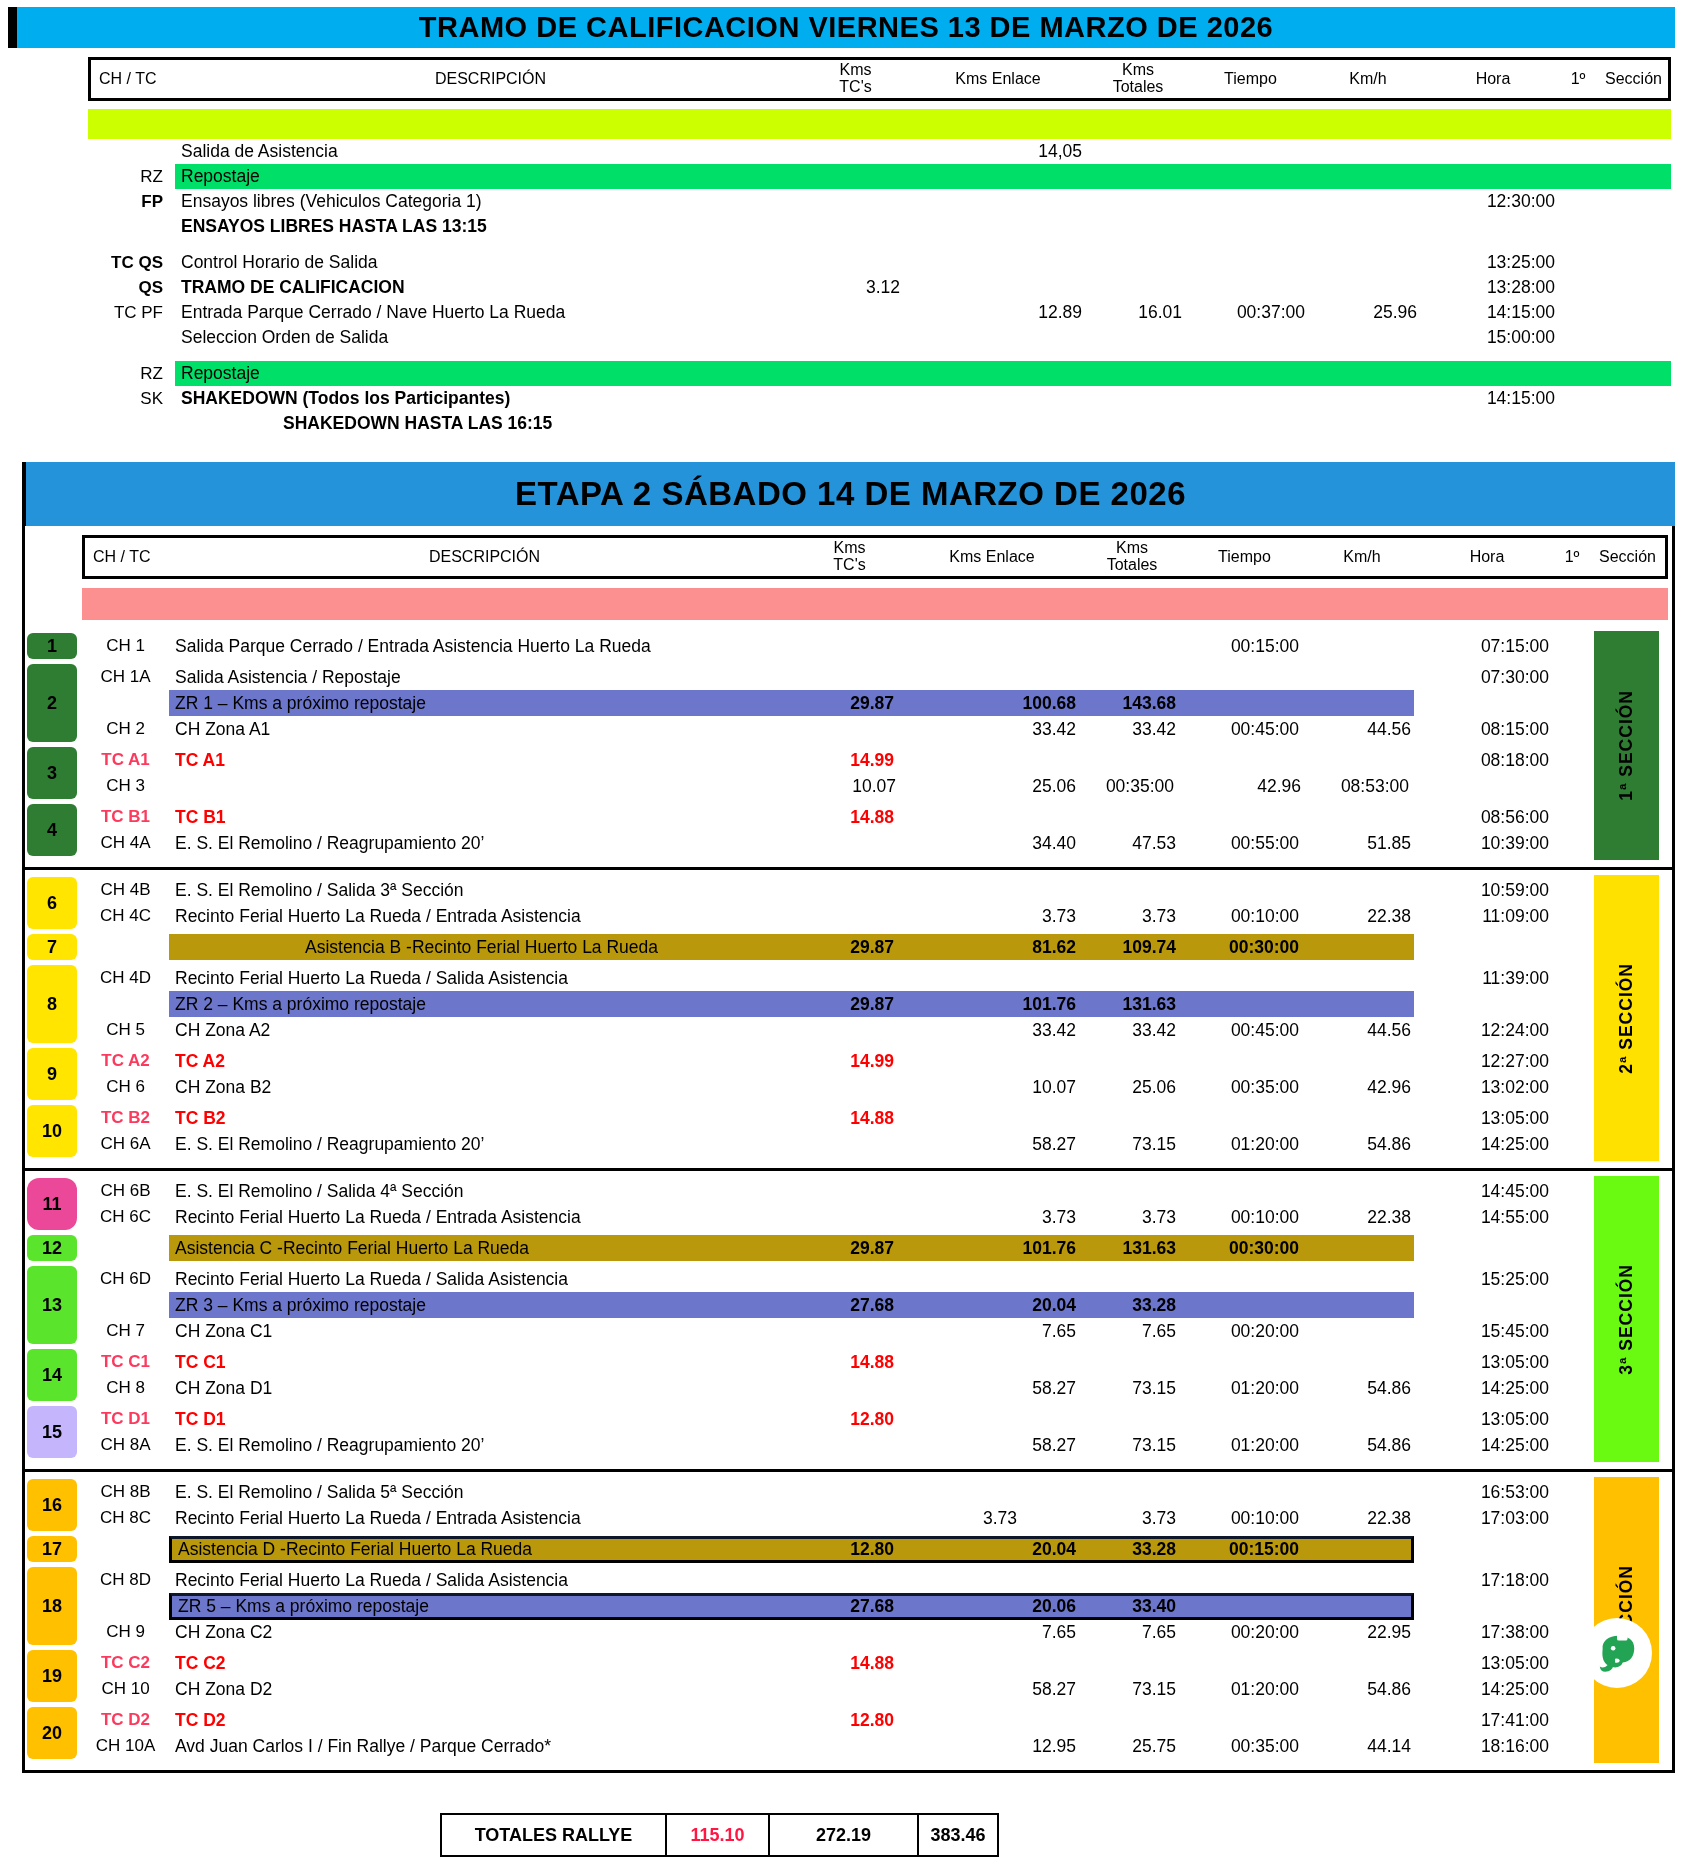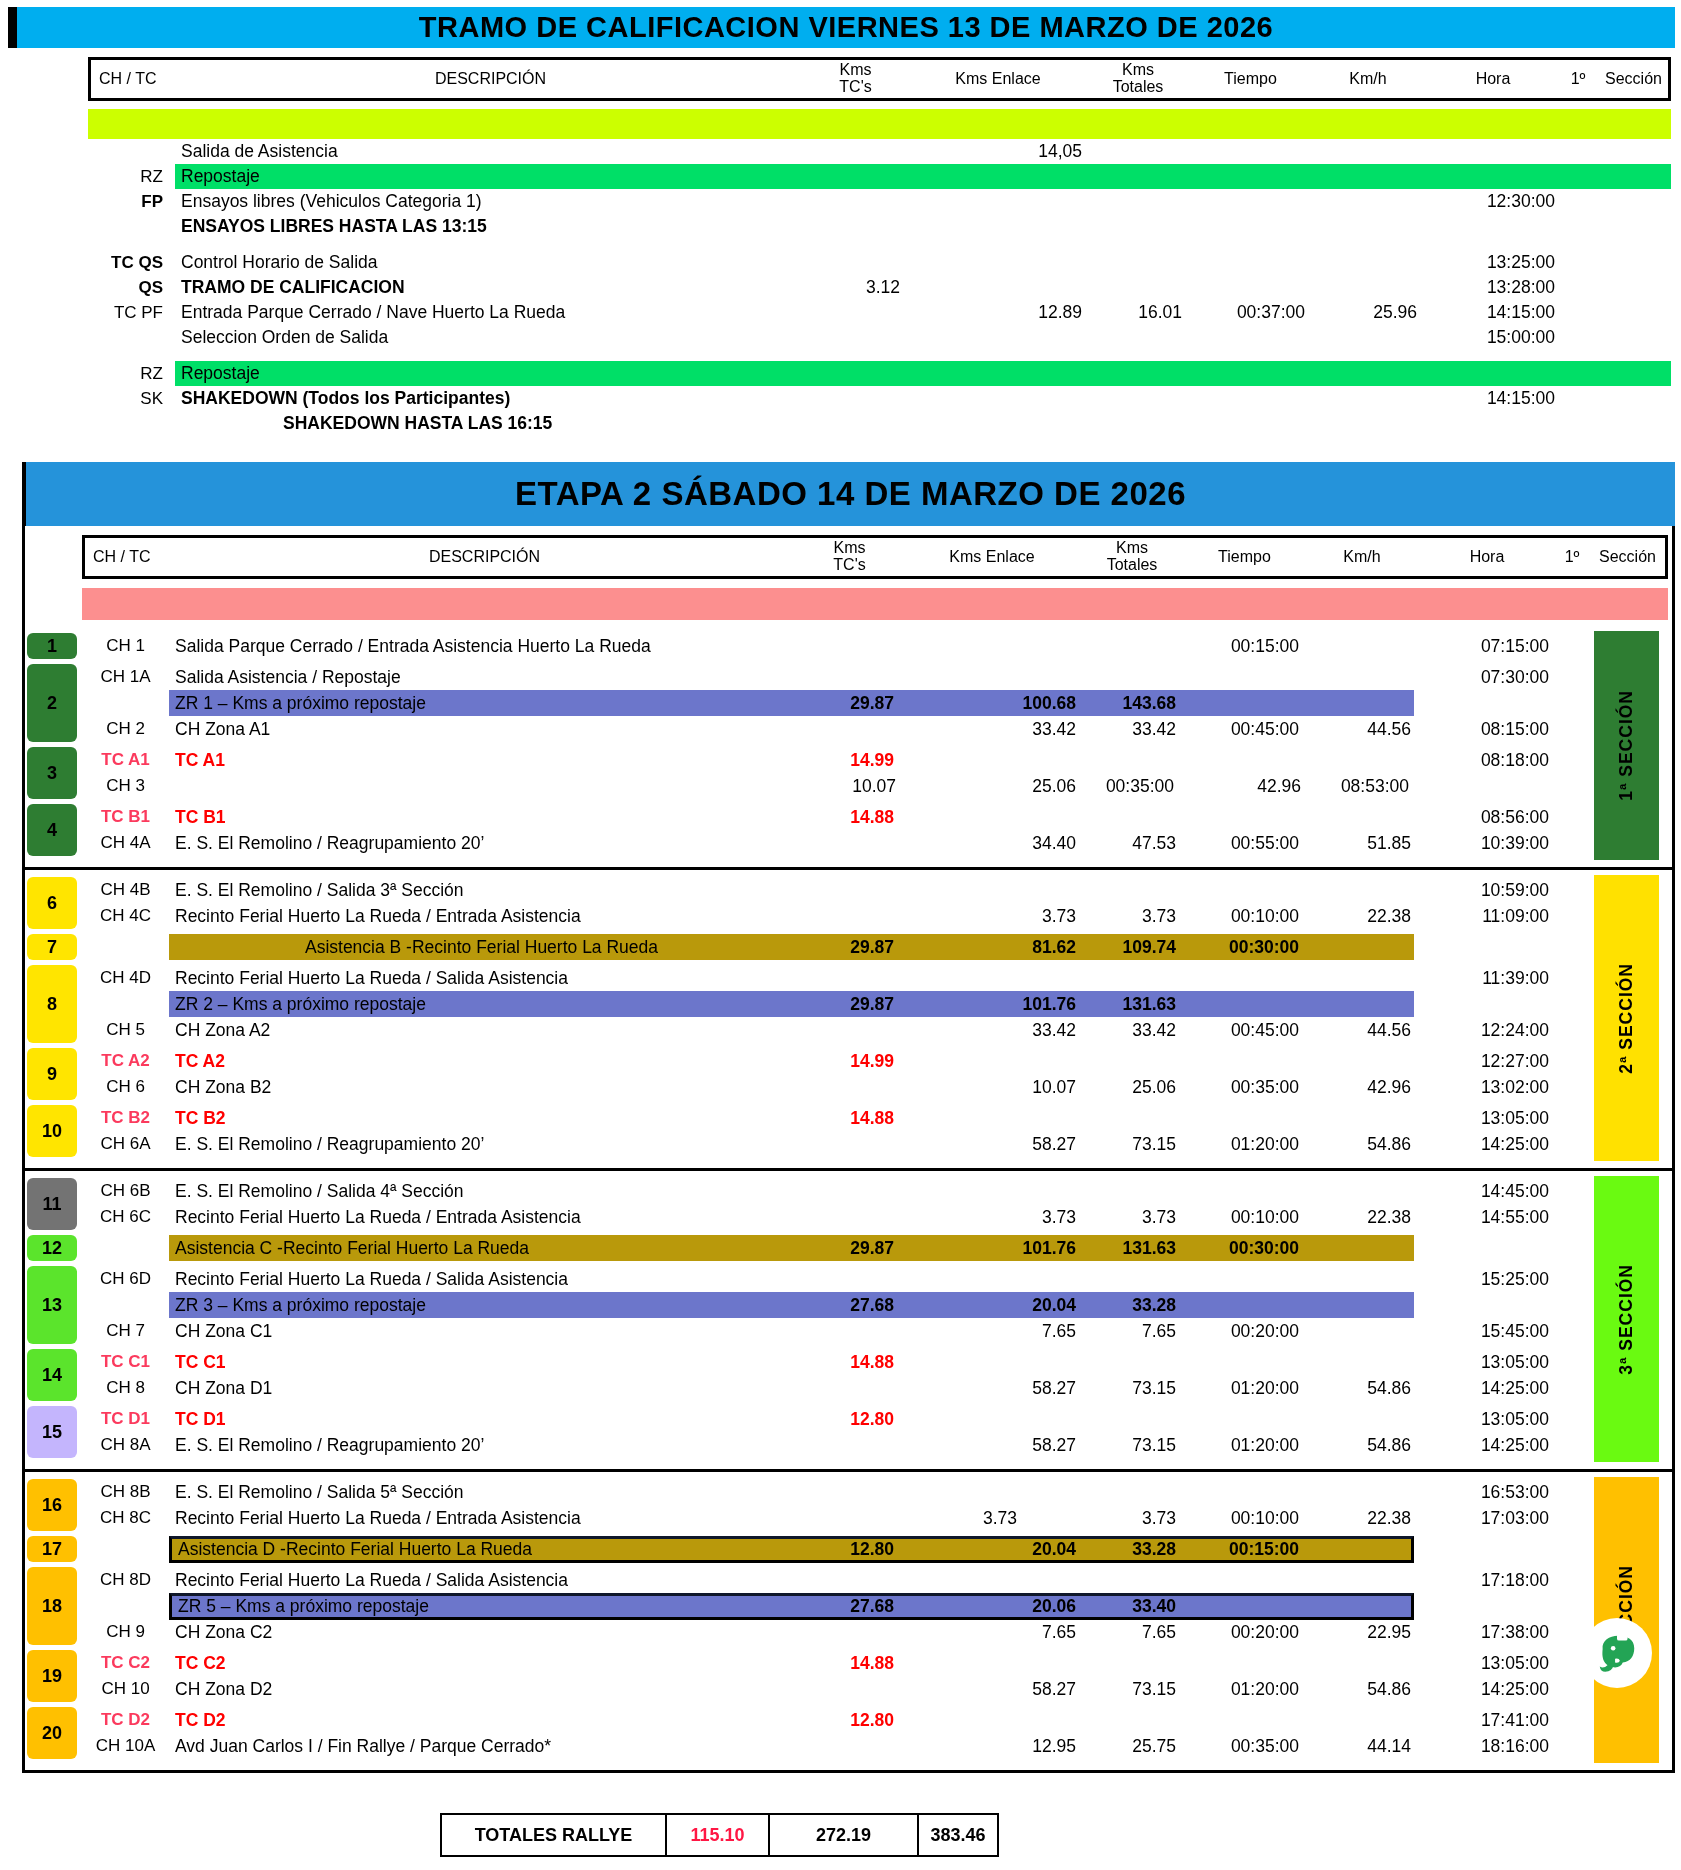--- a/index.html
+++ b/index.html
@@ -529,21 +529,21 @@
             </div>
           </div>
         </div>
         <div class="secbox" style="background: rgb(255, 225, 0);">
           <span>2ª SECCIÓN</span>
         </div>
       </div>
       <div class="section">
         <div class="group">
           <div class="numcol">
-            <div class="numbox" style="background: #737373;">11</div>
+            <div class="numbox" style="background: #ec4899; border-radius: 12px;">11</div>
           </div>
           <div class="grows">
             <div class="row grid10">
               <div class="cell c-chtc">CH 6B</div>
               <div class="cell c-desc">E. S. El Remolino / Salida 4ª Sección</div>
               <div class="cell c-tc"></div>
               <div class="cell c-enl"></div>
               <div class="cell c-tot"></div>
               <div class="cell c-tie"></div>
               <div class="cell c-kmh"></div>

